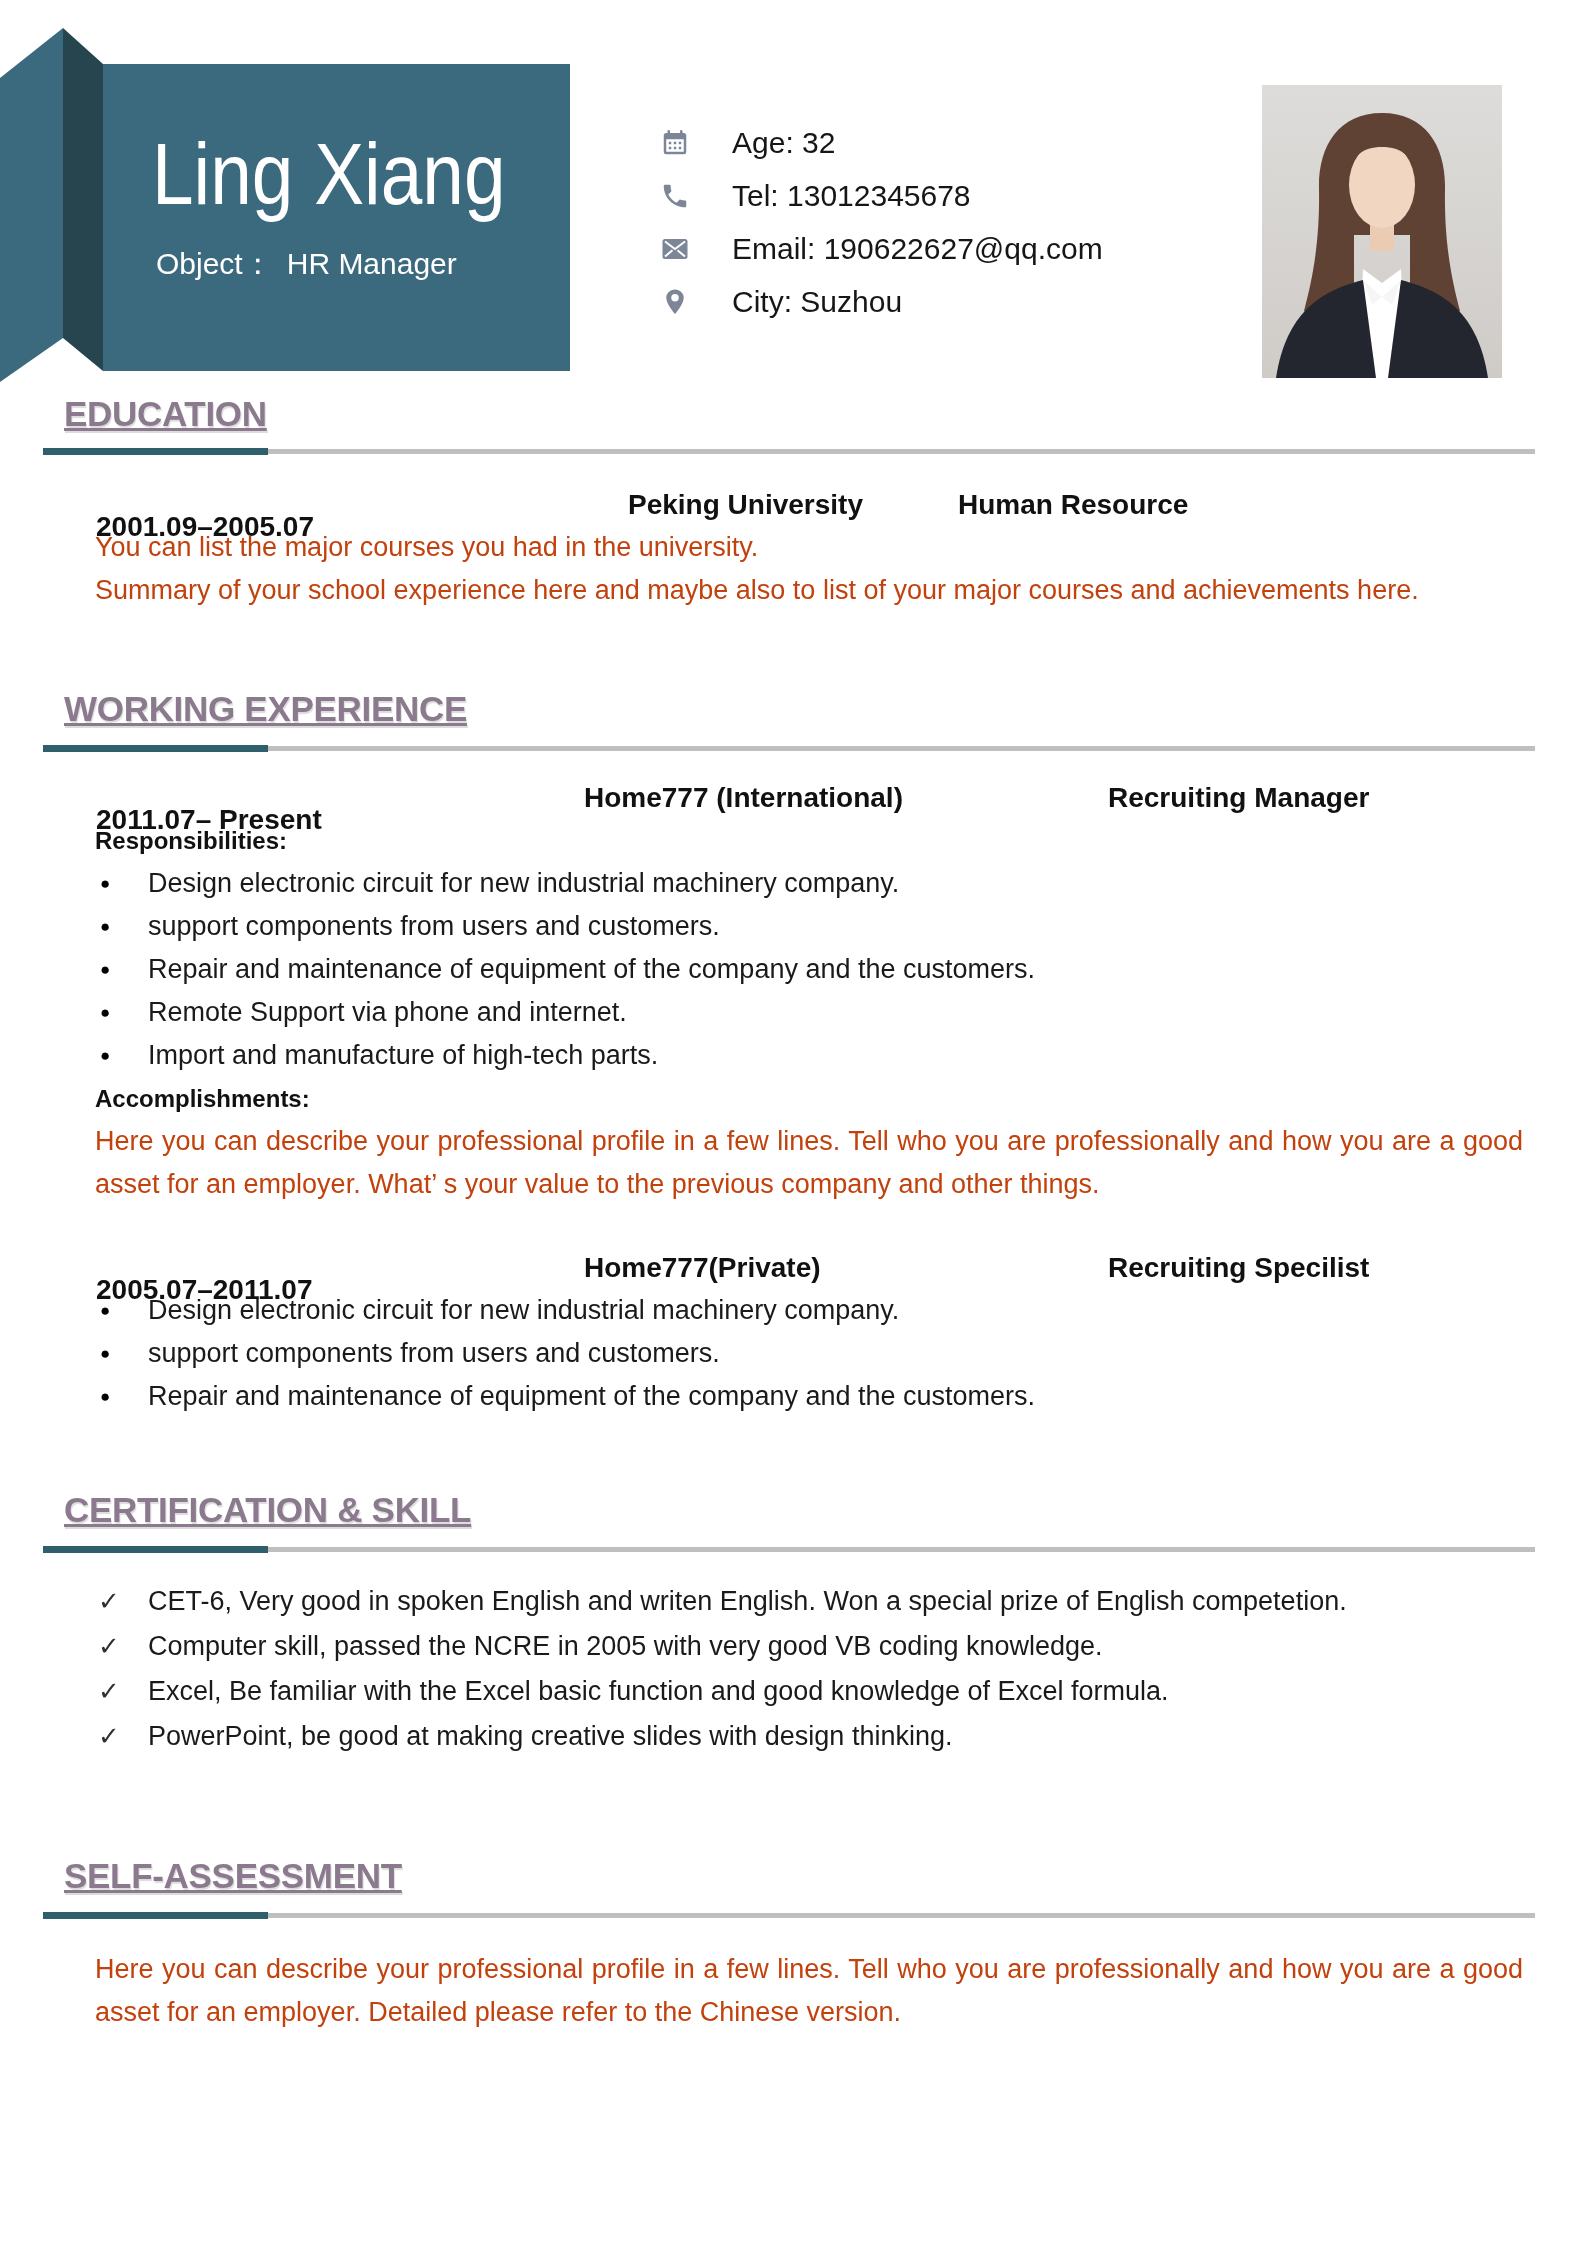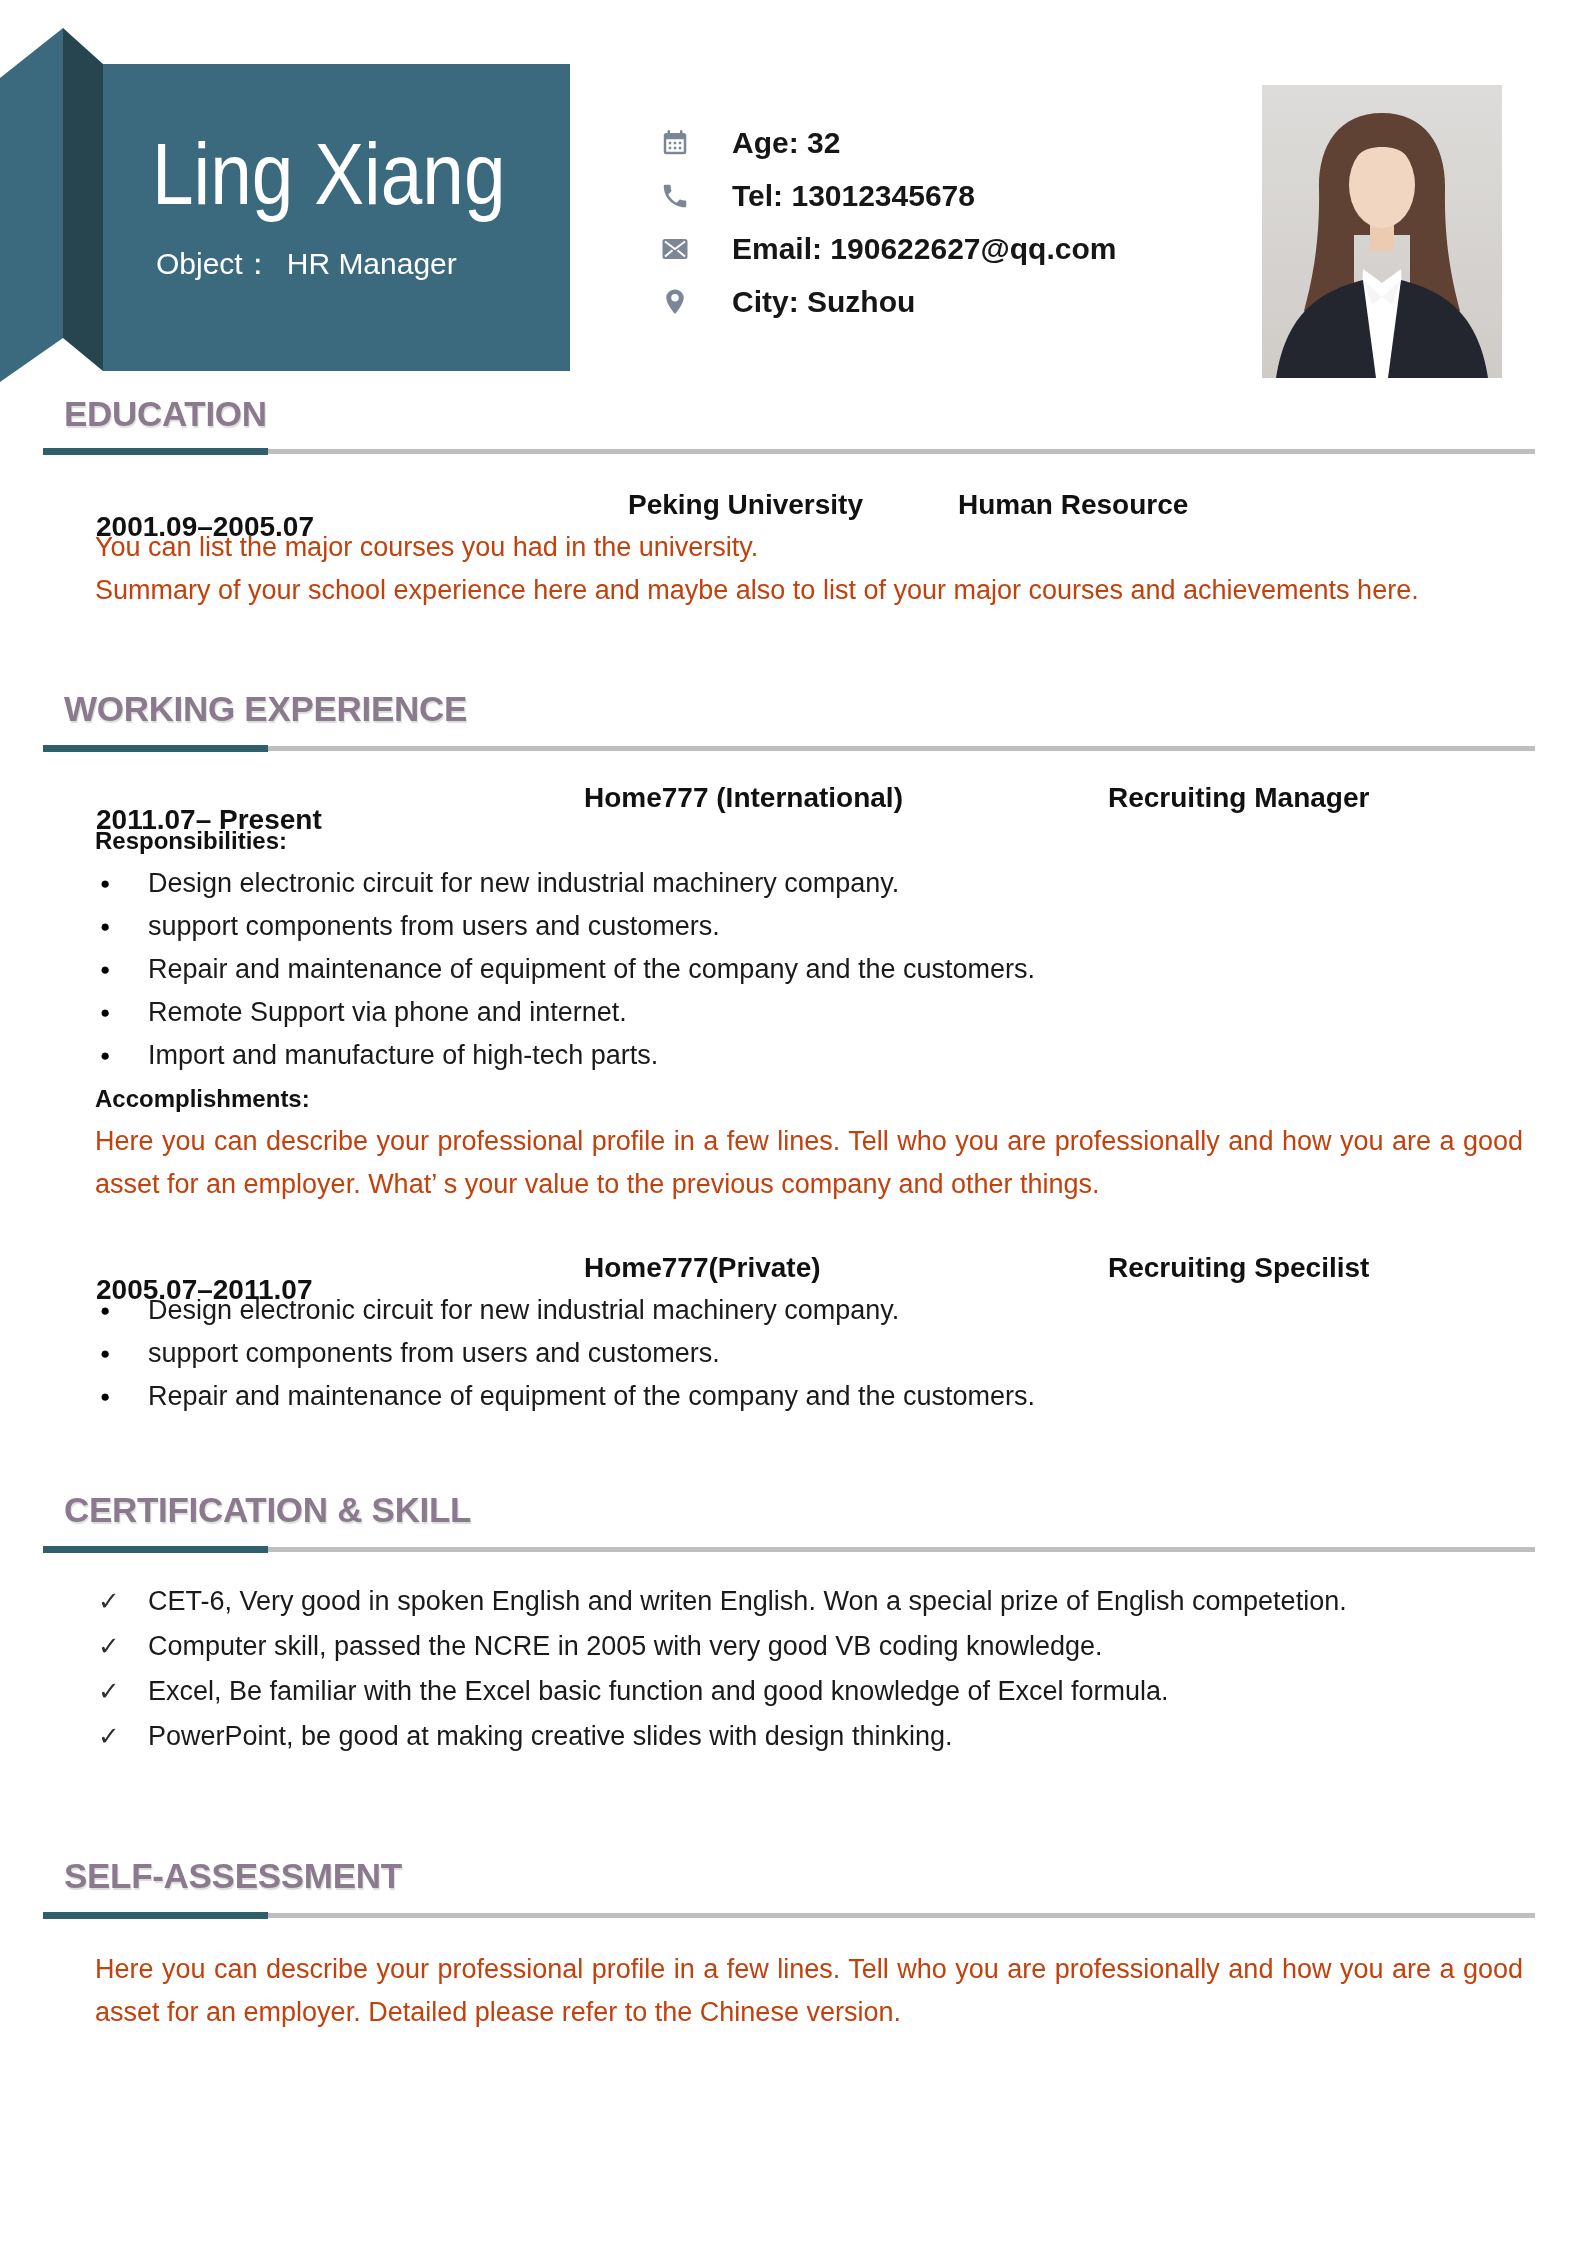--- a/index.html
+++ b/index.html
@@ -9,31 +9,31 @@
 
   
   .banner-svg { position:absolute; left:0; top:0; }
   .name { position:absolute; left:152px; top:128px; color:#ffffff; font-size:88px; line-height:92px;
           font-weight:400; transform:scaleX(.85); transform-origin:left top; white-space:nowrap; }
   .objective { position:absolute; left:156px; top:244px; color:#ffffff; font-size:30px; white-space:nowrap; }
   .objective .obj-label { margin-right:14px; }
 
   
   .contact { position:absolute; left:658px; top:116px; }
-  .contact-row { display:flex; align-items:center; height:53px;font-weight:bold; }
+  .contact-row { display:flex; align-items:center; height:53px; }
   .contact-row .ci { width:34px; height:34px; flex:0 0 34px; display:flex; align-items:center; justify-content:center; }
   .contact-row .ct { margin-left:40px; font-size:30px; color:#161616; white-space:nowrap; }
 
   
   .photo { position:absolute; left:1262px; top:85px; width:240px; height:293px; overflow:hidden; }
 
   
   .content { position:absolute; left:43px; top:392px; width:1492px; }
   h2.sec { font-size:35px; line-height:44px; font-weight:bold; color:#8b7a8e;
-           letter-spacing:-.3px; margin-left:21px; text-shadow:1px 2px 1px rgba(130,130,130,.28); }
+           letter-spacing:-.3px; margin-left:21px; text-shadow:1px 2px 1px rgba(130,130,130,.28);text-decoration:underline; }
   .divider { position:relative; height:7px; margin-top:12px; }
   .divider .gray { position:absolute; left:0; right:0; top:1px; height:5px; background:#bfbfbf; }
   .divider .teal { position:absolute; left:0; top:0; width:225px; height:7px; background:#2e5f6b; }
   .divider.d-work, .divider.d-cert, .divider.d-self { margin-top:14px; }
 
   .meta-row { position:relative; height:43px; font-size:28px; font-weight:bold; color:#111; }
   .meta-row span { position:absolute; top:0; line-height:43px; white-space:nowrap; }
   .meta-row .c1 { left:53px;margin-top:22px; }
   .edu-row .c2 { left:585px; } .edu-row .c3 { left:915px; }
   .job-row .c2 { left:541px; } .job-row .c3 { left:1065px; }

